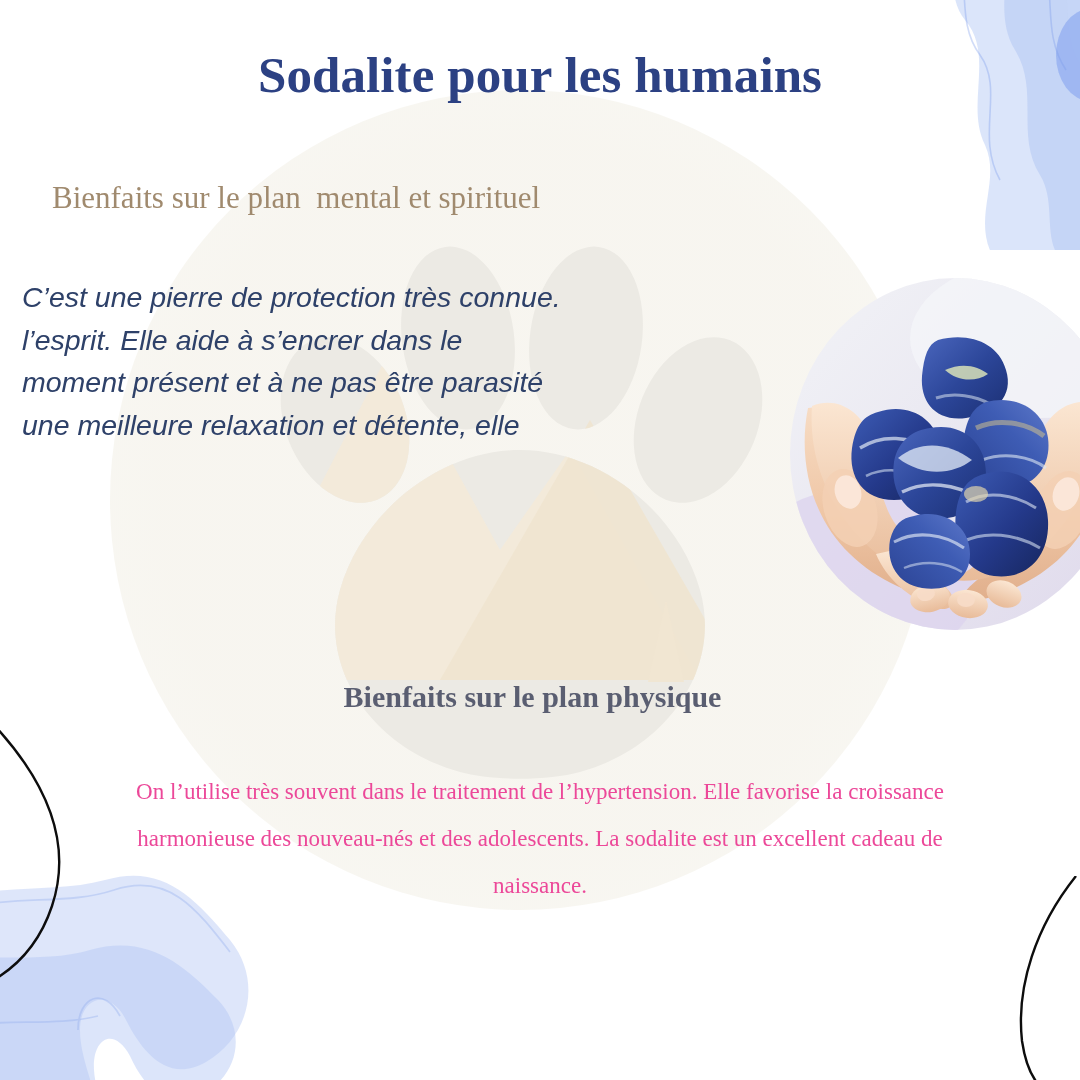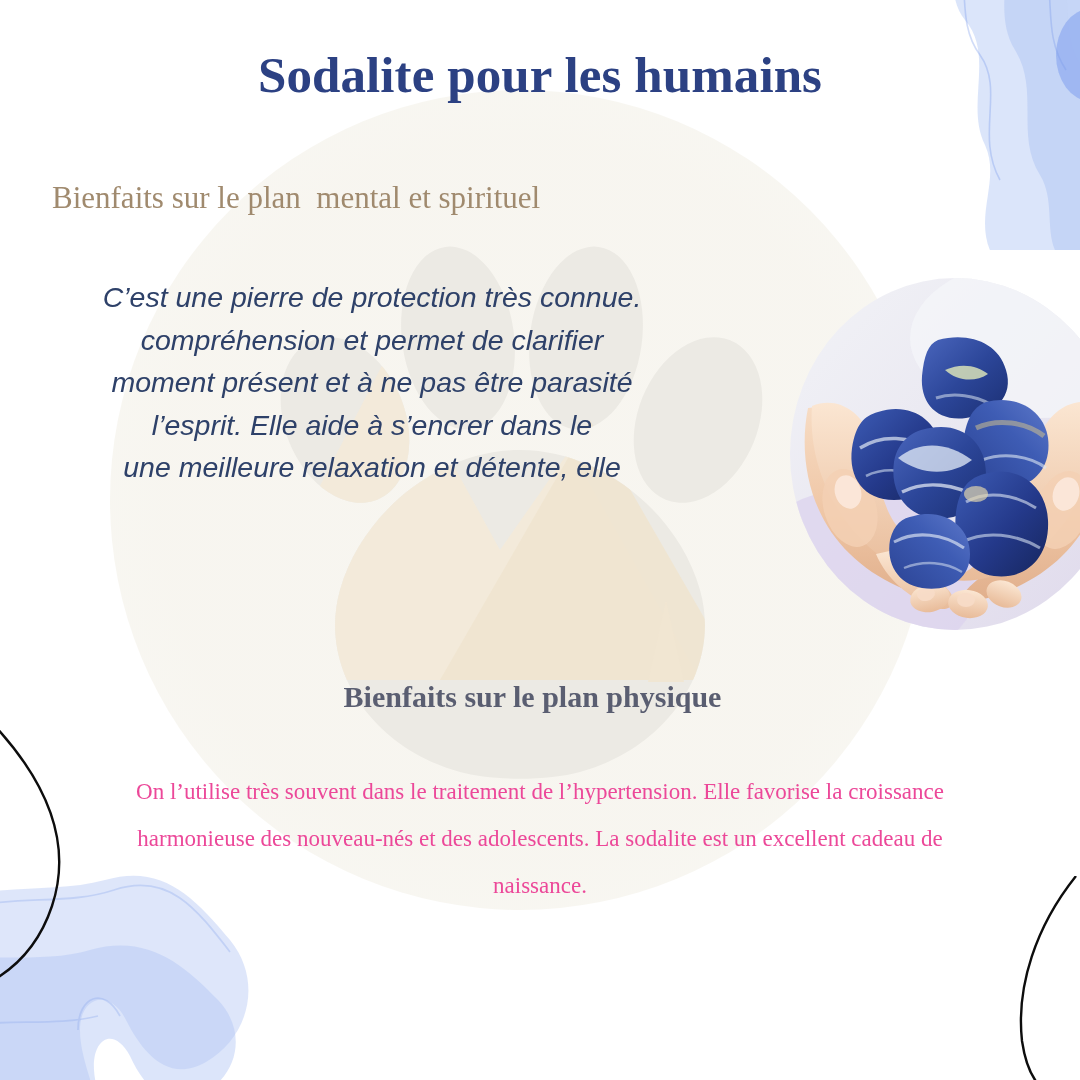--- a/index.html
+++ b/index.html
@@ -58,21 +58,20 @@
     white-space:pre;
     font-family:"Liberation Serif", serif;
   }
   .body-mental{
     position:absolute; left:22px; top:276px; width:700px;
     font-family:"Liberation Sans", sans-serif;
     font-style:italic;
     font-size:28.5px;
     line-height:42.5px;
     color:#2e4169;
-    text-align:center;
   }
   .body-mental span{ display:block; white-space:pre; }
 
   .sub-physique{
     position:absolute; left:0; top:680px; width:1080px;
     text-align:center; padding-right:15px;
     font-size:30px; font-weight:700;
     color:#5a5e71;
     font-family:"Liberation Serif", serif;
   }
@@ -284,21 +283,20 @@
     </g>
   </svg>
 </div>
 
 <h1 class="title">Sodalite pour les humains</h1>
 
 <h2 class="sub-mental">Bienfaits sur le plan  mental et spirituel</h2>
 
 <div class="body-mental">
   <span>C’est une pierre de protection très connue.</span>
-  <span>compréhension et permet de clarifier</span>
+  <span>l’esprit. Elle aide à s’encrer dans le</span>
   <span>moment présent et à ne pas être parasité</span>
-  <span>l’esprit. Elle aide à s’encrer dans le</span>
   <span>une meilleure relaxation et détente, elle</span>
 </div>
 
 <h2 class="sub-physique">Bienfaits sur le plan physique</h2>
 
 <p class="body-physique">On l’utilise très souvent dans le traitement de l’hypertension. Elle favorise la croissance harmonieuse des nouveau-nés et des adolescents. La sodalite est un excellent cadeau de naissance.</p>
 
 </body></html>

